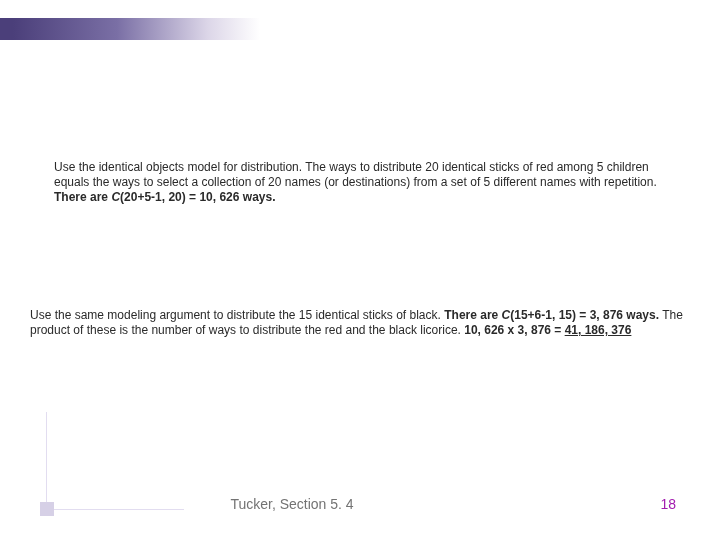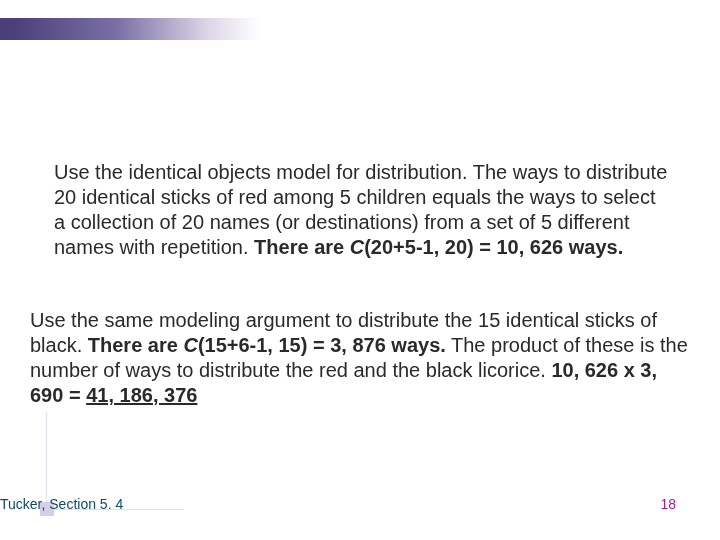--- a/index.html
+++ b/index.html
@@ -32,36 +32,36 @@
     left: 38px;
     font-size: 40px;
     font-weight: 400;
     color: #222;
     font-family: Tahoma, Verdana, sans-serif;
   }
   .body {
     position: absolute;
     left: 30px;
     width: 660px;
-    font-size: 20px;
+    font-size: 12px;
     line-height: 1.25;
   }
   .p1 { top: 160px; left: 54px; width: 618px; }
   .p2 { top: 308px; }
   .inline-bold { font-weight: 700; }
   .ital { font-style: italic; }
   .under { text-decoration: underline; }
   .footer-center {
     position: absolute;
     bottom: 28px;
     left: 0;
     width: 584px;
-    text-align: left;
+    text-align: center;
     font-size: 14px;
-    color: #0c4a6e;
+    color: #737373;
   }
   .footer-right {
     position: absolute;
     bottom: 28px;
     right: 44px;
     font-size: 14px;
     color: #a21caf;
   }
   .accent-square {
     position: absolute;
@@ -97,21 +97,21 @@
 
   <div class="body p1">
     <span>Use the identical objects model for distribution.  The ways to distribute 20 identical sticks of red among 5 children equals the ways to select a collection of 20 names (or destinations) from a set of 5 different names with repetition.   </span>
     <span class="inline-bold"><span>There are </span><span class="ital">C</span><span>(20+5-1, 20) = 10, 626 ways.</span></span>
   </div>
 
   <div class="body p2">
     <span>Use the same modeling argument to distribute the 15 identical sticks of black. </span>
     <span class="inline-bold"><span>There are </span><span class="ital">C</span><span>(15+6-1, 15) = 3, 876 ways.</span></span>
     <span>  The product of these is the number of ways to distribute the red and the black licorice. </span>
-    <span class="inline-bold"><span>10, 626 x 3, 690 = </span><span class="under">41, 186, 376</span></span>
+    <span class="inline-bold"><span>10, 626 x 3, 876 = </span><span class="under">41, 186, 376</span></span>
   </div>
 
   <div class="accent-line-v"></div>
   <div class="accent-line-h"></div>
   <div class="accent-square"></div>
 
   <div class="footer-center">Tucker, Section 5. 4</div>
   <div class="footer-right">18</div>
 </div>
 

